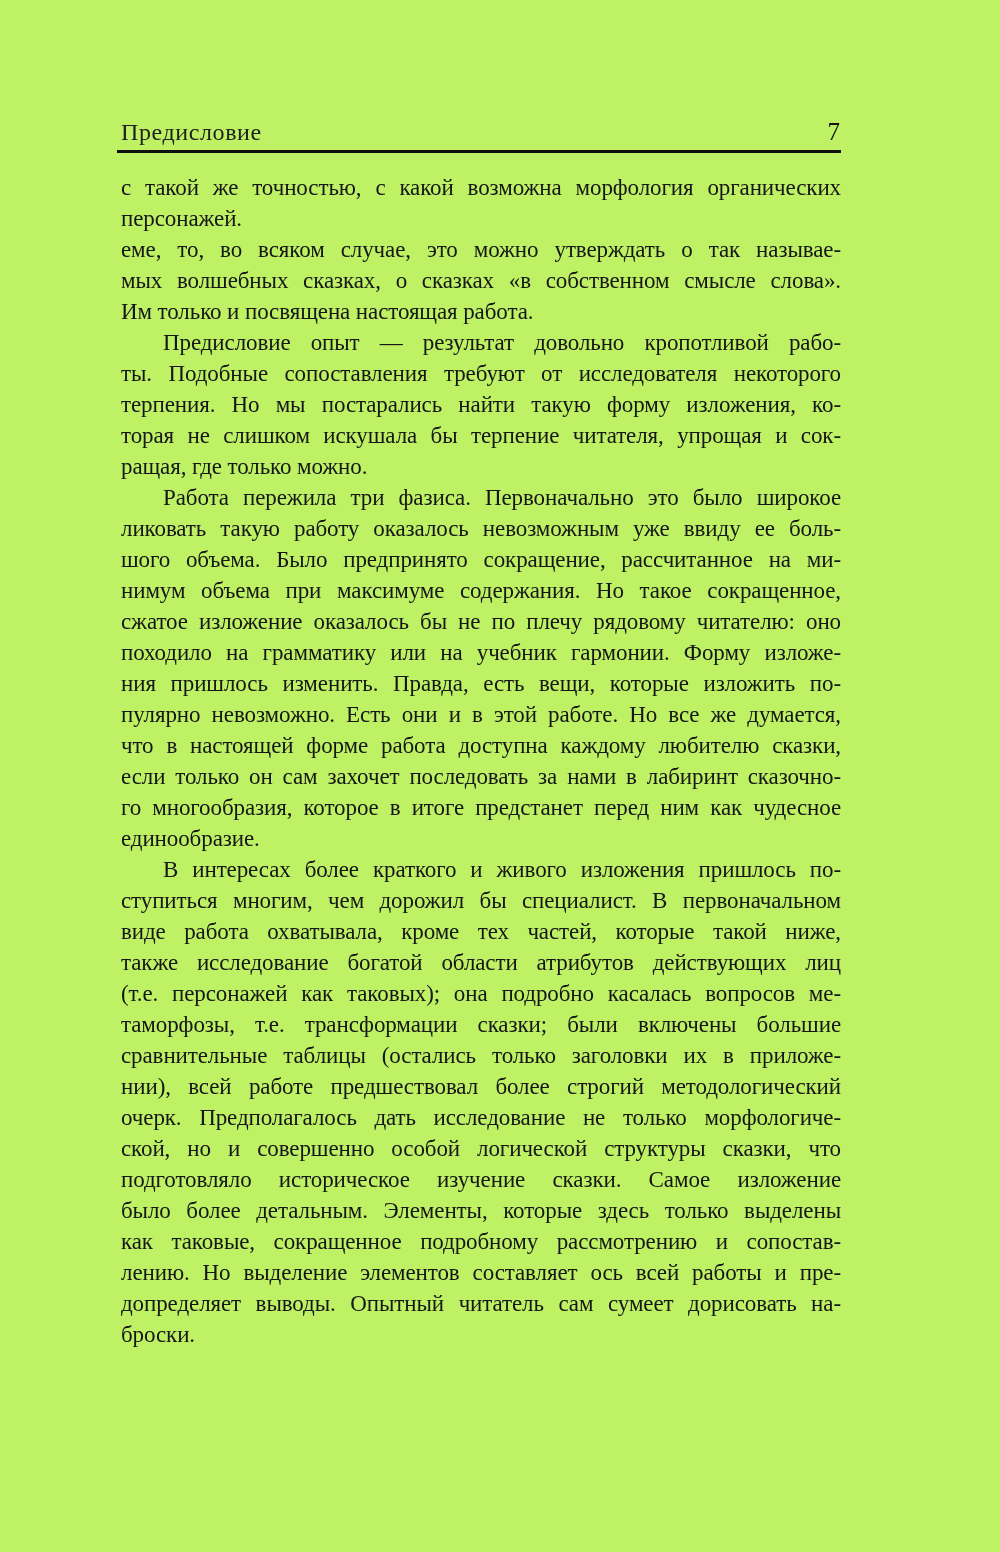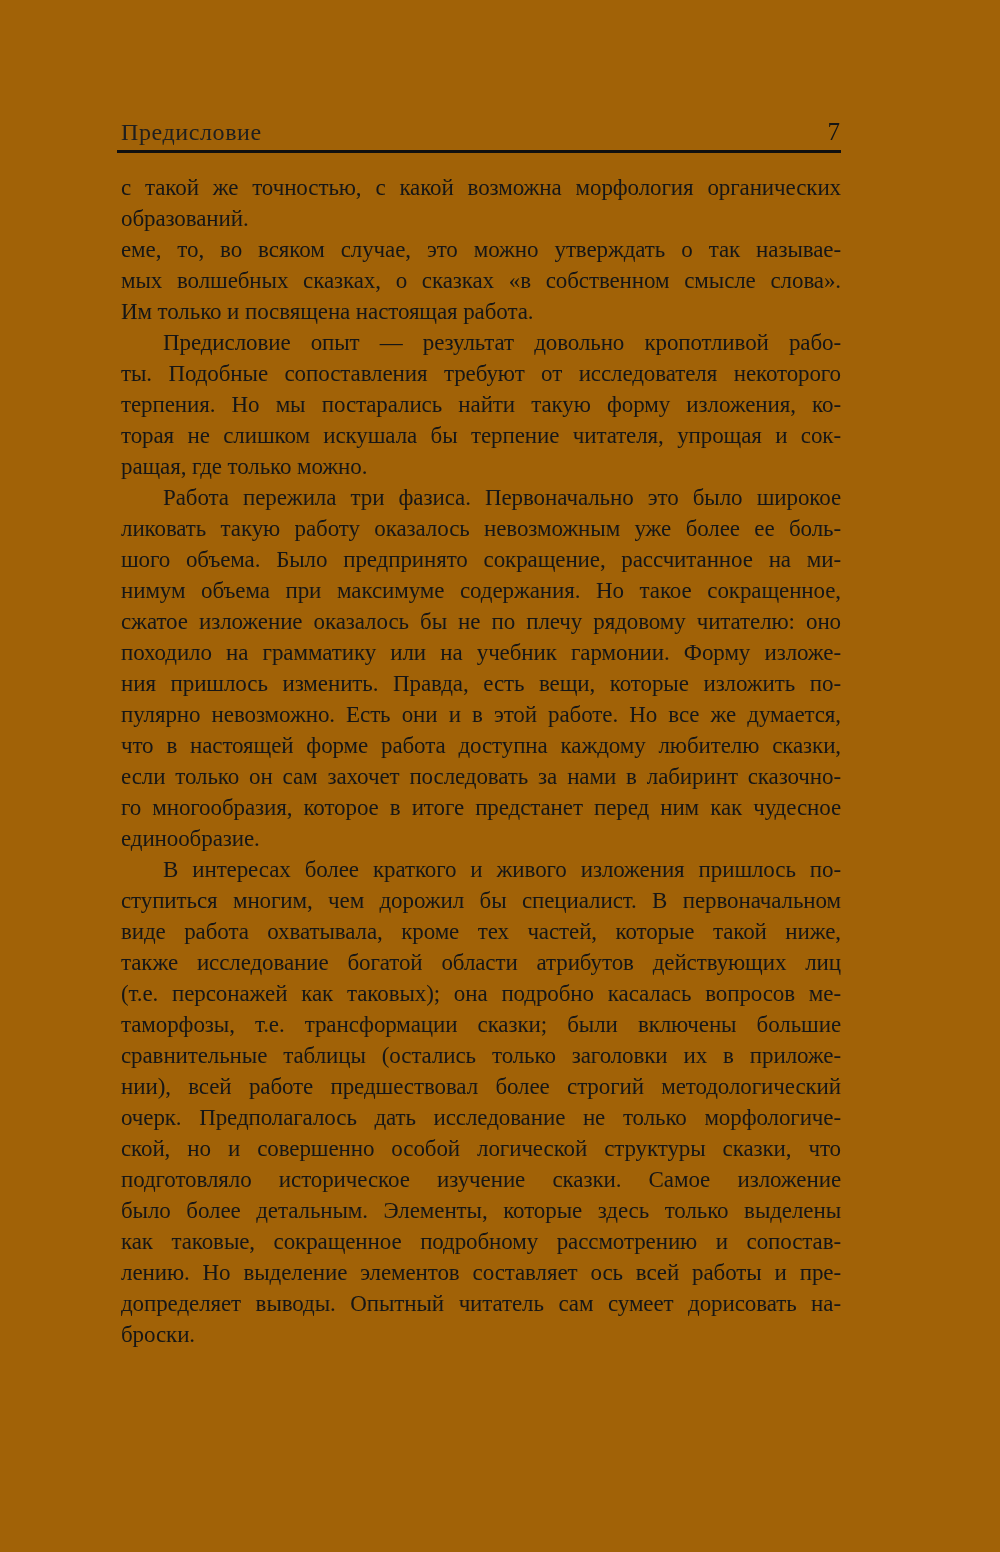--- a/index.html
+++ b/index.html
@@ -48,46 +48,46 @@
   .line.last{
     text-align-last:left;
   }
   .line.indent{
     text-indent:42px;
   }
 </style>
 </head>
 <body>
 
-<div class="page" style="background: #a16207;">
+<div class="page" style="background: #bef264;">
   <div class="header-row">
     <span class="header-title">Предисловие</span>
     <span class="page-number">7</span>
   </div>
   <div class="rule" style="background: rgb(16, 16, 16);"></div>
   <div class="text-block" id="text-block" style="color: rgb(22, 22, 22);">
       <div class="paragraph">
         <div class="line">с такой же точностью, с какой возможна морфология органических</div>
-        <div class="line last">образований.</div>
+        <div class="line last">персонажей.</div>
       </div>
       <div class="paragraph">
         <div class="line">еме, то, во всяком случае, это можно утверждать о так называе-</div>
         <div class="line">мых волшебных сказках, о сказках «в собственном смысле слова».</div>
         <div class="line last">Им только и посвящена настоящая работа.</div>
       </div>
       <div class="paragraph">
         <div class="line indent">Предисловие опыт — результат довольно кропотливой рабо-</div>
         <div class="line">ты. Подобные сопоставления требуют от исследователя некоторого</div>
         <div class="line">терпения. Но мы постарались найти такую форму изложения, ко-</div>
         <div class="line">торая не слишком искушала бы терпение читателя, упрощая и сок-</div>
         <div class="line last">ращая, где только можно.</div>
       </div>
       <div class="paragraph">
         <div class="line indent">Работа пережила три фазиса. Первоначально это было широкое</div>
-        <div class="line">ликовать такую работу оказалось невозможным уже более ее боль-</div>
+        <div class="line">ликовать такую работу оказалось невозможным уже ввиду ее боль-</div>
         <div class="line">шого объема. Было предпринято сокращение, рассчитанное на ми-</div>
         <div class="line">нимум объема при максимуме содержания. Но такое сокращенное,</div>
         <div class="line">сжатое изложение оказалось бы не по плечу рядовому читателю: оно</div>
         <div class="line">походило на грамматику или на учебник гармонии. Форму изложе-</div>
         <div class="line">ния пришлось изменить. Правда, есть вещи, которые изложить по-</div>
         <div class="line">пулярно невозможно. Есть они и в этой работе. Но все же думается,</div>
         <div class="line">что в настоящей форме работа доступна каждому любителю сказки,</div>
         <div class="line">если только он сам захочет последовать за нами в лабиринт сказочно-</div>
         <div class="line">го многообразия, которое в итоге предстанет перед ним как чудесное</div>
         <div class="line last">единообразие.</div>

